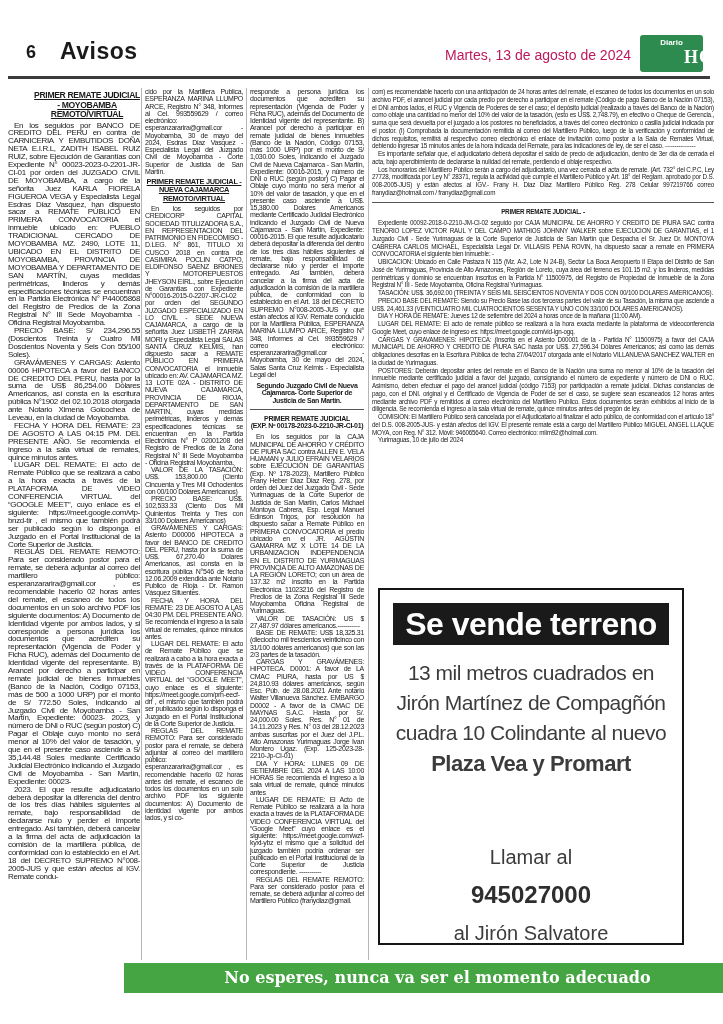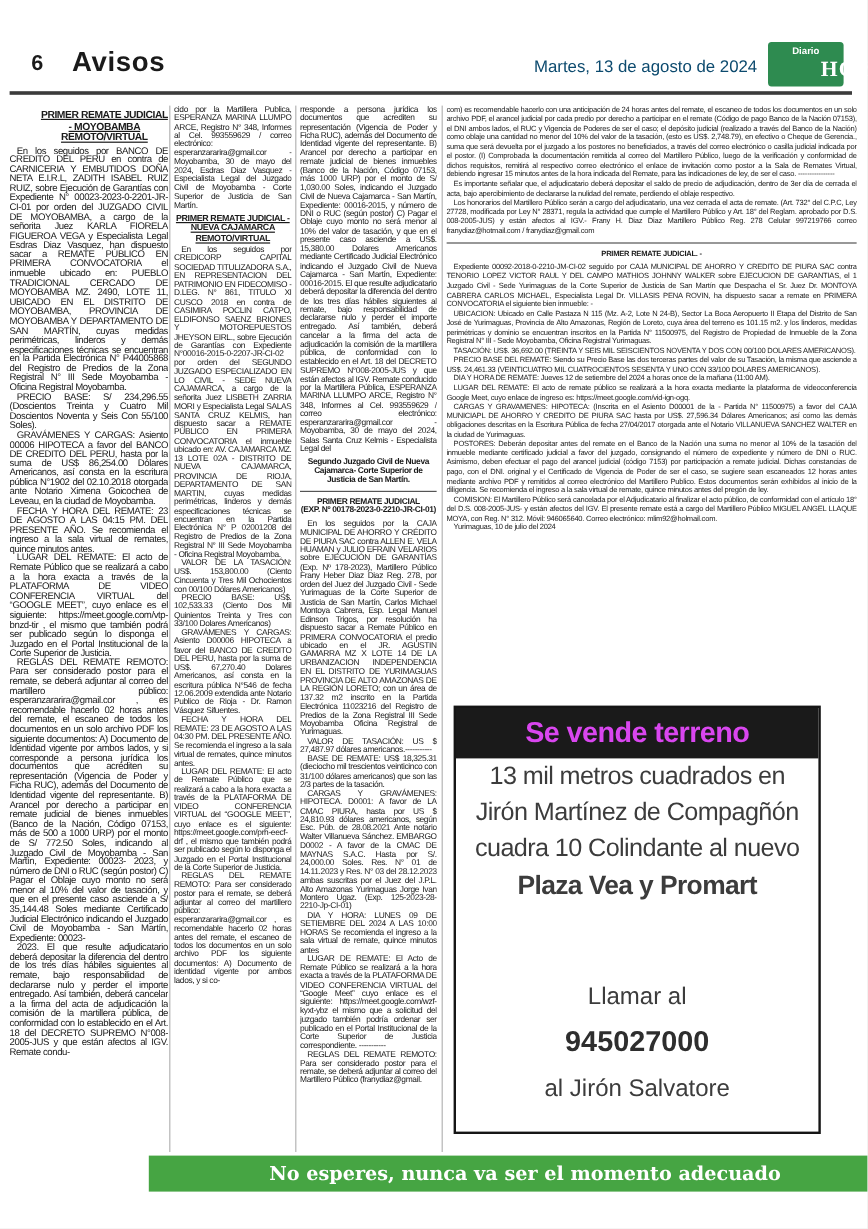--- a/index.html
+++ b/index.html
@@ -1,21 +1,21 @@
 <!DOCTYPE html>
 <html><head>
 <meta charset="utf-8">
 <style>
   html,body{margin:0;padding:0;background:#e8e8e4;}
   .page{position:relative;width:723px;height:1024px;background:#ffffff;overflow:hidden;
         font-family:"Liberation Sans",sans-serif;color:#1a1a1a;}
   
   .pagenum{position:absolute;left:26px;top:42px;font-size:18px;font-weight:bold;}
   .section-title{position:absolute;left:60px;top:38px;font-size:23px;font-weight:bold;letter-spacing:.5px;}
-  .date{position:absolute;right:92px;top:47px;font-size:14px;color:#0c4a6e;}
+  .date{position:absolute;right:92px;top:47px;font-size:14px;color:#be185d;}
   .logo{position:absolute;left:640px;top:35px;width:63px;height:37px;border-radius:3px;
         text-align:center;color:#fff;}
   .logo-top{font-size:8px;font-weight:bold;line-height:11px;padding-top:2px;}
   .logo-main{font-size:18px;font-weight:bold;line-height:18px;letter-spacing:1px;
              font-family:"Liberation Serif",serif;margin-left:44px;}
   .header-rule{position:absolute;left:8px;top:76px;width:702px;height:3px;background:#3b3b3b;}
   
   .col{position:absolute;top:88px;overflow:hidden;text-align:justify;}
   .col1{left:8px;width:132px;height:872px;font-size:8px;line-height:7.9px;letter-spacing:-.35px;}
   .col2{left:145px;width:98px;height:872px;font-size:7px;line-height:7.25px;letter-spacing:-.3px;}
@@ -26,21 +26,21 @@
   .nh{font-weight:bold;text-align:center;text-decoration:underline;margin:3px 0 2px 0;text-indent:0;}
   .col1 .nh{font-size:8.6px;line-height:9.5px;margin-left:26px;}
   .col2 .nh{font-size:7.4px;line-height:8.4px;}
   .nh2{font-weight:bold;text-align:center;text-decoration:none;margin:4px 0;text-indent:0;}
   .hrule{border:none;border-top:1px solid #555;margin:5px 0;}
   .vrule{position:absolute;top:88px;width:1px;height:872px;background:#b5b5b5;}
   .vr1{left:141px;} .vr2{left:246px;} .vr3{left:368px;height:872px;}
   
   .adbox{position:absolute;left:378px;top:588px;width:306px;height:357px;background:#fff;
          border:2px solid #151515;box-sizing:border-box;text-align:center;}
-  .ad-titlebar{margin:0;height:42px;color:#d946ef;font-size:24px;font-weight:bold;
+  .ad-titlebar{margin:13px;height:42px;color:#ffffff;font-size:32px;font-weight:bold;
                line-height:42px;letter-spacing:-.5px;}
   .ad-line{font-size:21px;color:#3c3c3c;line-height:30px;letter-spacing:-.5px;}
   .ad-line-bold{font-size:22px;color:#3c3c3c;font-weight:bold;line-height:32px;letter-spacing:-.5px;}
   .ad-gap{height:58px;}
   .ad-call{font-size:20px;color:#3c3c3c;line-height:38px;}
   .ad-phone{font-size:24px;color:#2e2e2e;font-weight:bold;line-height:38px;}
   
   .banner{position:absolute;left:88px;top:963px;width:627px;height:30px;color:#fff;
           font-family:"DejaVu Serif",serif;font-weight:bold;font-size:16px;
           text-align:center;line-height:30px;margin-left:36px;}

